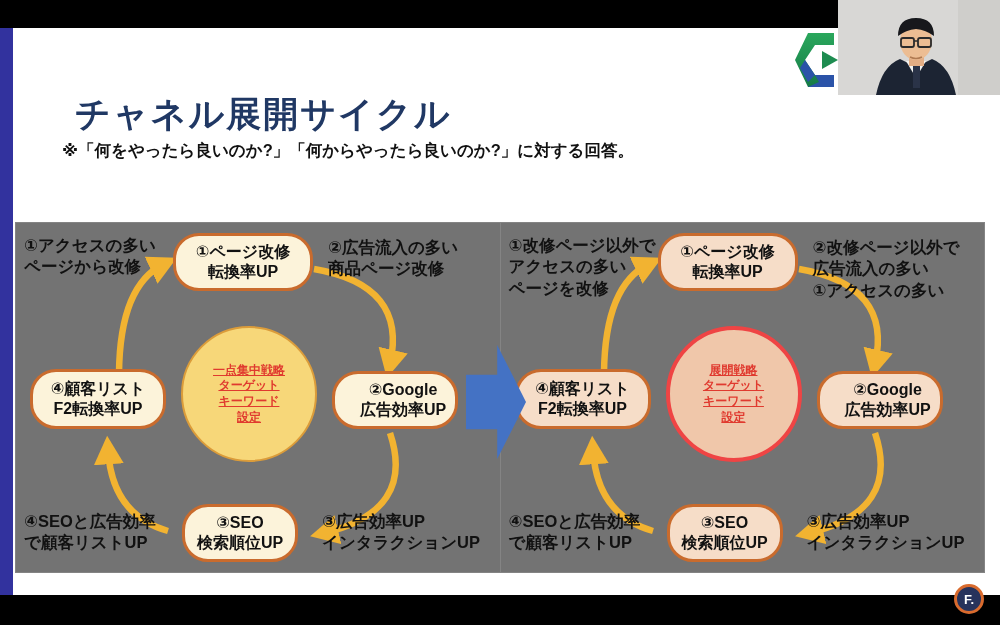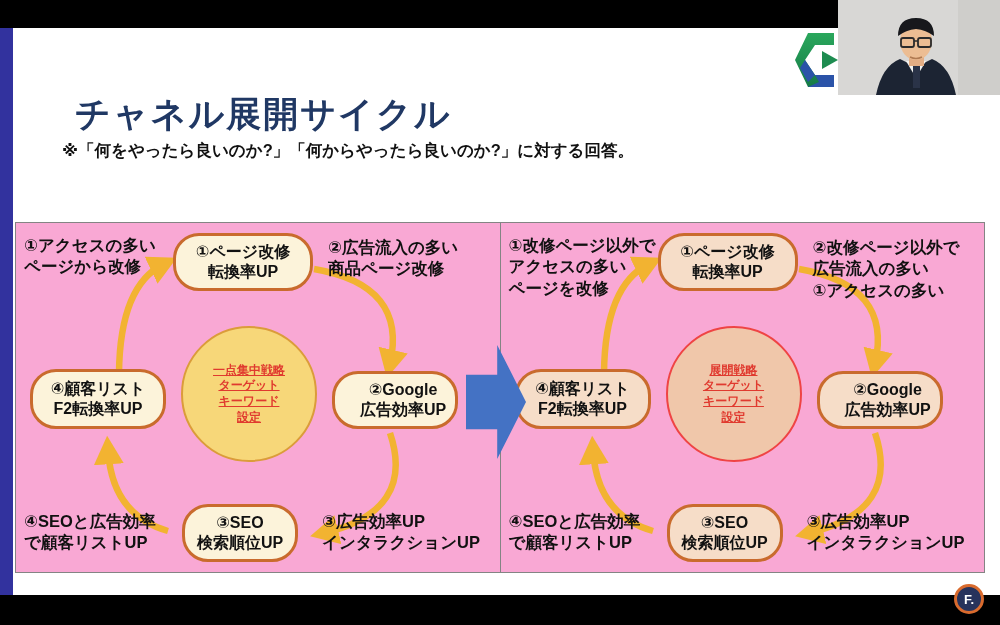--- a/index.html
+++ b/index.html
@@ -14,21 +14,21 @@
     position:absolute;left:75px;top:68px;font-size:35px;font-weight:bold;
     color:#203864;letter-spacing:2px;z-index:2;
   }
   .page-subtitle{
     position:absolute;left:45px;top:140px;font-size:16.5px;font-weight:bold;
     color:#111;z-index:2;margin-left:17px;
   }
   
   .diagram{
     position:absolute;left:15px;top:222px;width:968px;height:349px;
-    border:1px solid #848484;display:flex;background:#f9a8d4;z-index:2;align-items:flex-end;
+    border:1px solid #848484;display:flex;background:#737373;z-index:2;align-items:flex-end;
   }
   .panel{position:relative;width:50%;height:100%;}
   .panel-divider{border-right:1px solid #848484;}
   .node{
     position:absolute;border:3px solid #C96B2D;border-radius:26px;
     display:flex;align-items:center;justify-content:center;text-align:center;
     font-weight:bold;font-size:16px;line-height:1.25;color:#111;
     white-space:pre-line;box-sizing:border-box;z-index:3;
   }
   .p-left .node{background:#FCF3DA;}
@@ -37,21 +37,21 @@
   .n-right{left:316px;top:148px;width:126px;height:58px;padding-left:16px;}
   .n-left{left:14px;top:146px;width:136px;height:60px;}
   .n-bottom{left:166px;top:281px;width:116px;height:58px;}
   .center-circle{
     position:absolute;left:165px;top:103px;width:136px;height:136px;border-radius:50%;
     display:flex;align-items:center;justify-content:center;text-align:center;
     font-weight:bold;font-size:12px;line-height:1.3;color:#E03A2F;
     white-space:pre-line;box-sizing:border-box;z-index:2;text-decoration:underline;
   }
   .p-left .center-circle{background:#F7D779;border:2px solid #DB9C3A;}
-  .p-right .center-circle{background:#F0C7AA;border:2px solid #ef4444;}
+  .p-right .center-circle{background:#F0C7AA;border:4px solid #ef4444;}
   .note{
     position:absolute;font-weight:bold;font-size:16.5px;line-height:1.3;
     color:#111;white-space:pre-line;z-index:2;
   }
   .note-tl{left:8px;top:12px;}
   .note-tr{left:312px;top:14px;}
   .note-br{left:306px;top:288px;}
   .note-bl{left:8px;top:288px;}
   .arrows{position:absolute;left:0;top:0;pointer-events:none;z-index:1;}
   .big-arrow{

